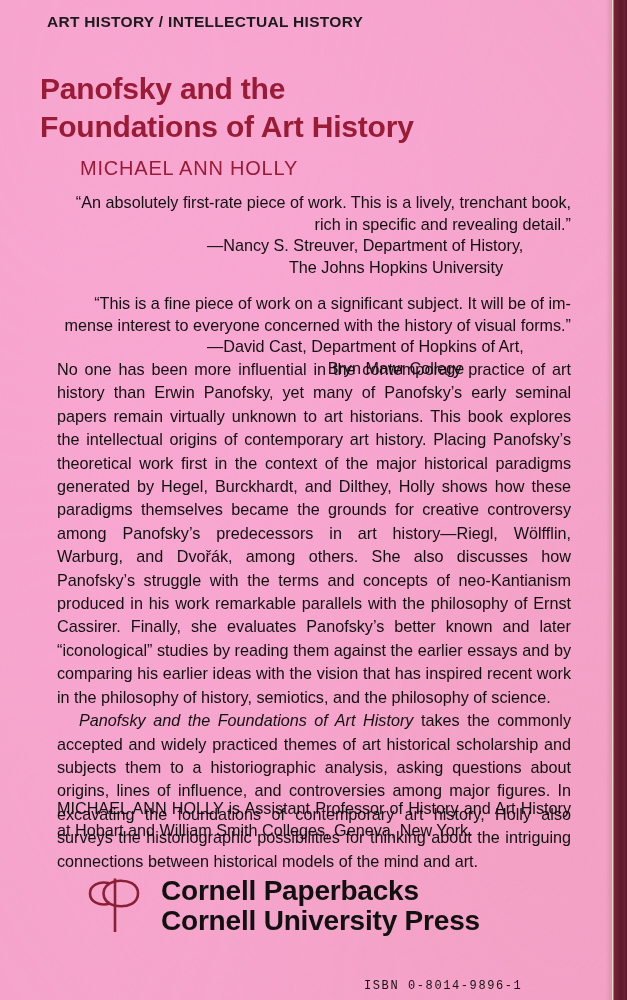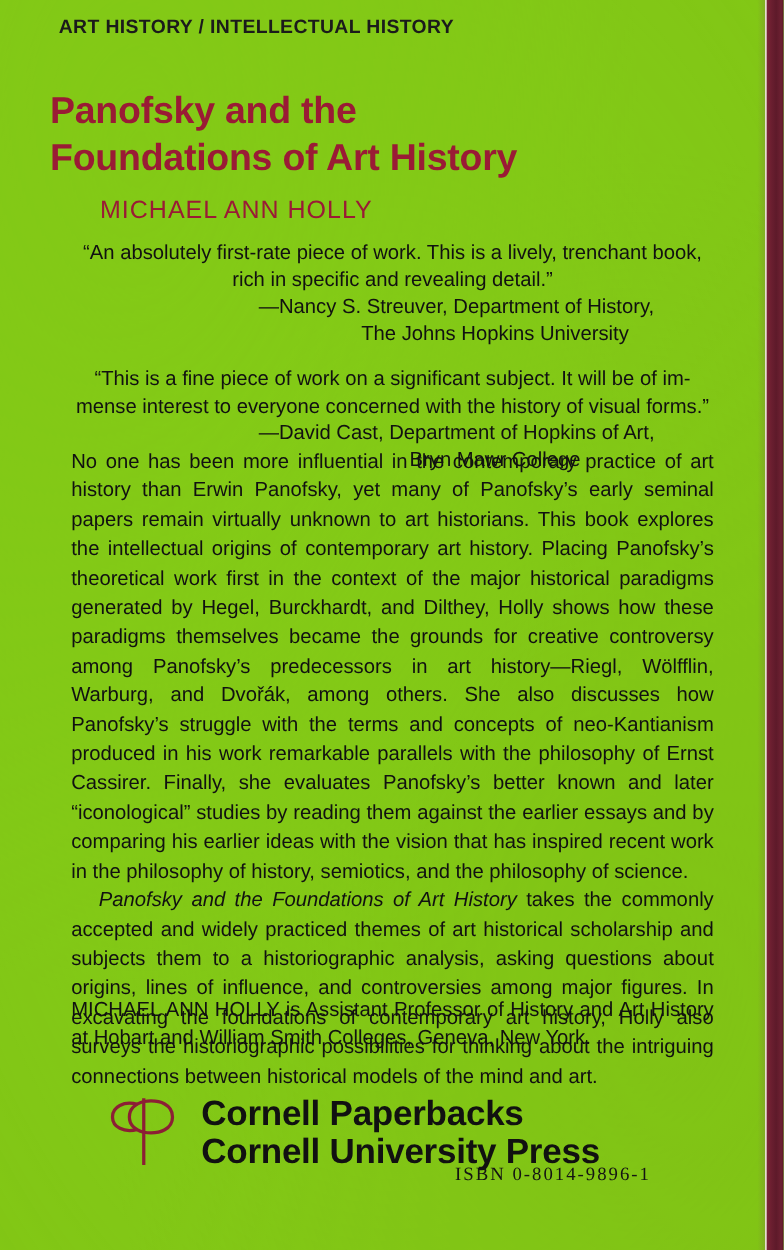--- a/index.html
+++ b/index.html
@@ -6,21 +6,21 @@
   html, body {
     margin: 0;
     padding: 0;
     background: #8a8a8a;
   }
   .cover {
     position: relative;
     width: 627px;
     height: 1000px;
     margin: 0;
-    background: #84cc16;
+    background: #f9a8d4;
     overflow: hidden;
     font-family: "Liberation Sans", sans-serif;
     box-sizing: border-box;
   }
   
   .paper-texture {
     position: absolute;
     inset: 0;
     pointer-events: none;
     background:
@@ -97,21 +97,21 @@
     left: 57px;
     top: 192px;
     width: 514px;
     color: #111;
     font-size: 16.2px;
     line-height: 21.5px;
   }
   .blurb { margin-bottom: 15px; }
   .blurb:last-child { margin-bottom: 0; }
   .blurb-text { text-align: justify; text-justify: inter-word; }
-  .blurb-text.nojust { text-align: center; }
+  .blurb-text.nojust { text-align: right; }
   .attribution {
     margin-left: 150px;
     text-align: left;
   }
   .attribution .attrib-line2 { margin-left: 14px; text-align: center; }
 
   .body-copy {
     position: absolute;
     left: 57px;
     top: 358px;
@@ -159,23 +159,23 @@
     color: #111;
     font-weight: bold;
     font-size: 28px;
     line-height: 30px;
     letter-spacing: -0.2px;
   }
 
   .isbn {
     position: absolute;
     left: 364px;
-    top: 932px;
-    font-family: Liberation Serif, serif;
-    font-size: 15px;
+    top: 979px;
+    font-family: Liberation Mono, monospace;
+    font-size: 12px;
     letter-spacing: 1.6px;
     color: #141414;
     white-space: nowrap;
   }
 </style>
 </head>
 <body>
 
 <div class="cover">
 

